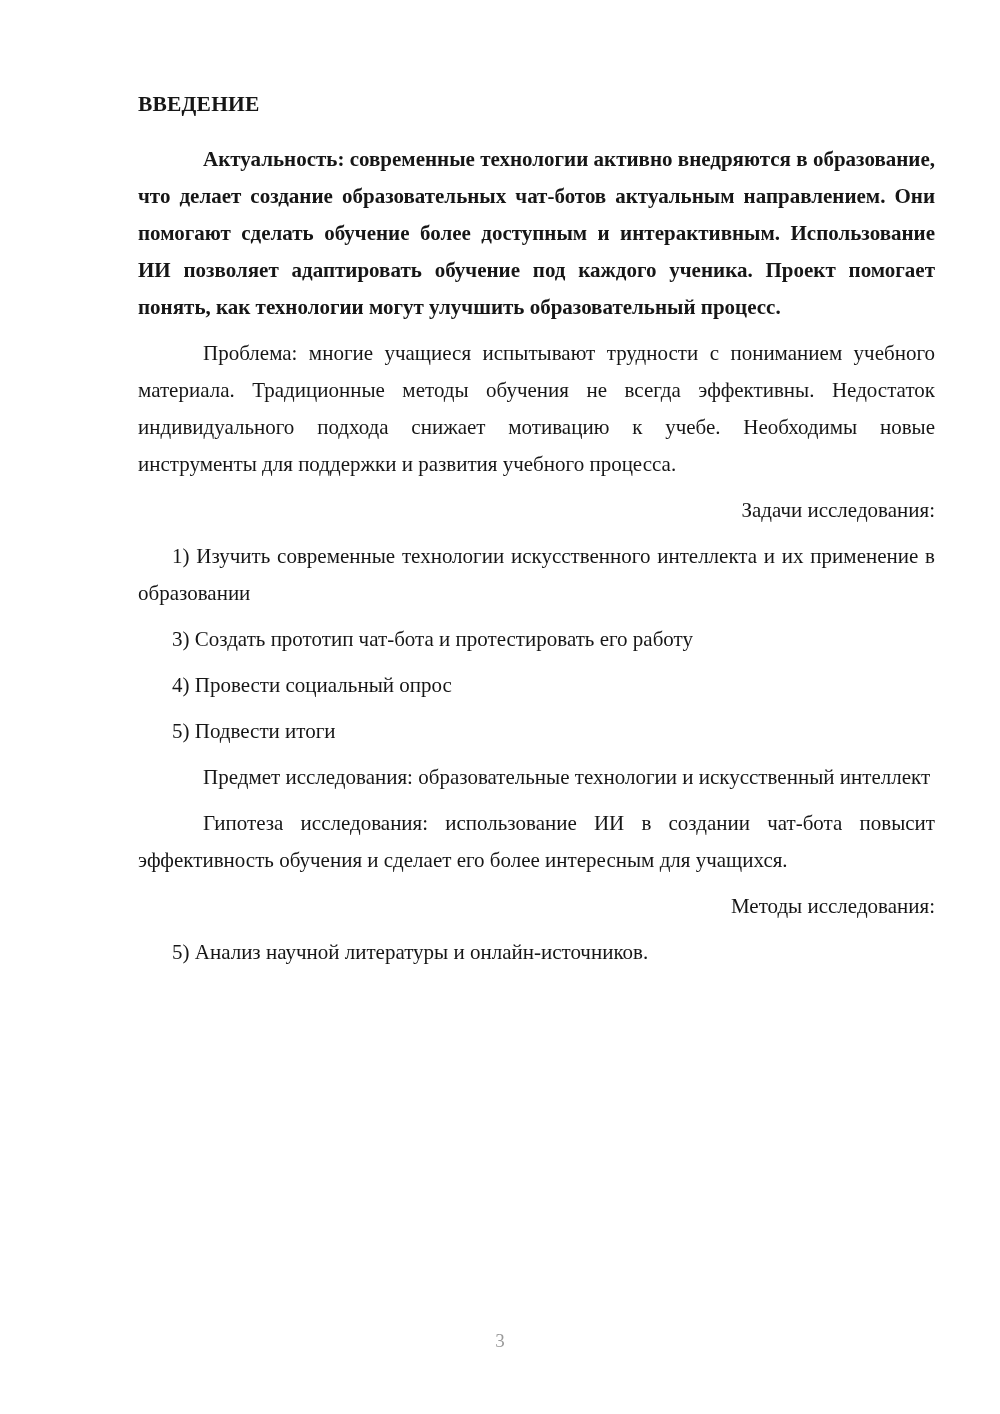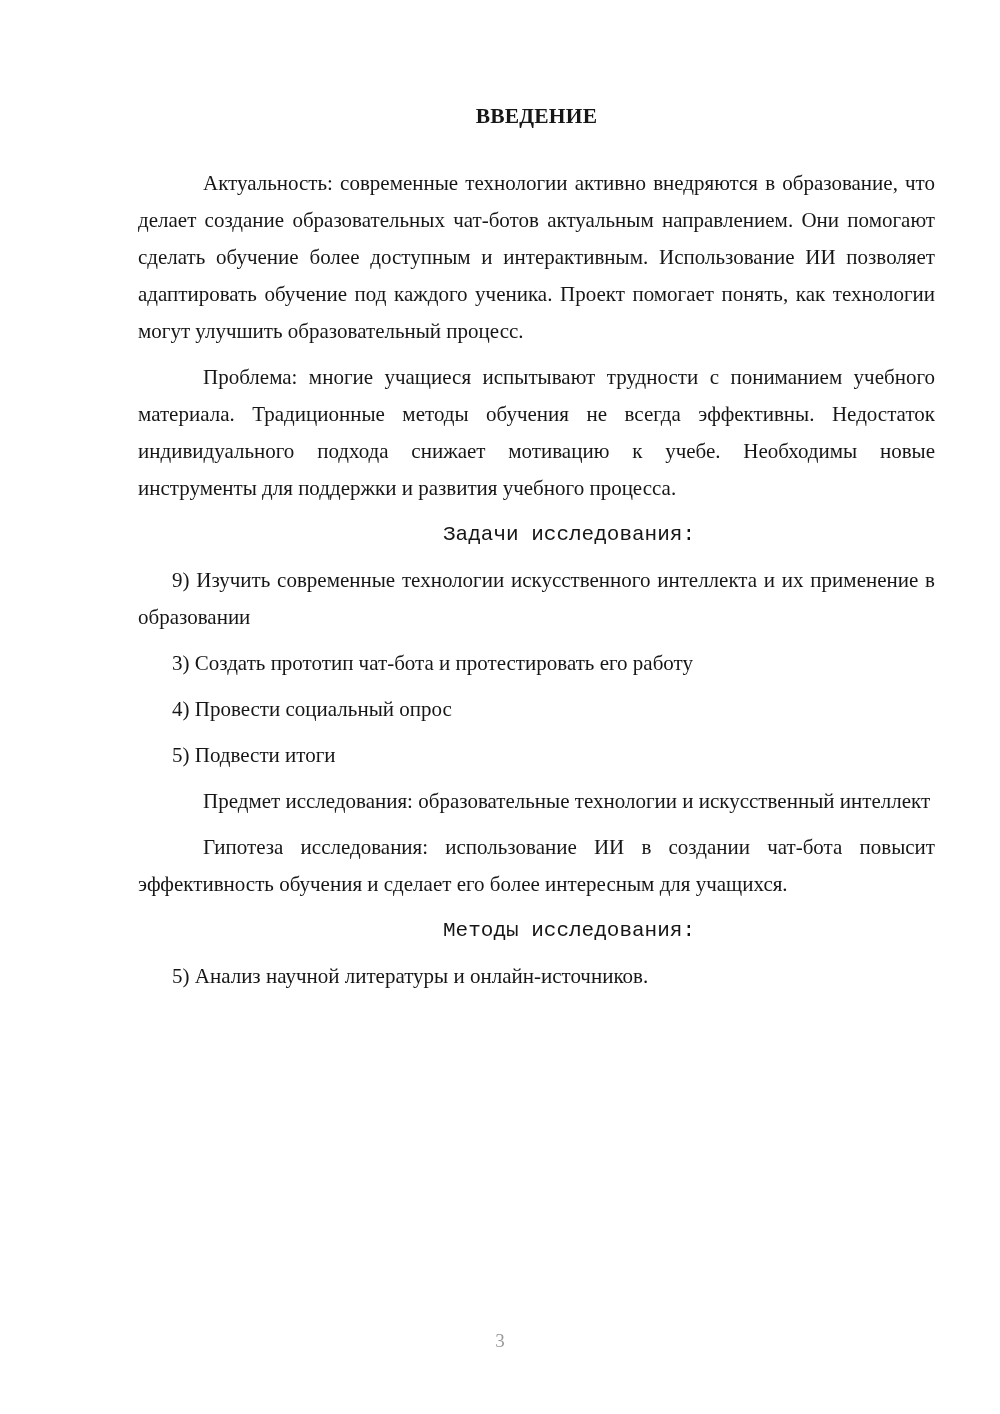--- a/index.html
+++ b/index.html
@@ -17,44 +17,43 @@
     font-family: "Liberation Serif", "DejaVu Serif", serif;
     color: #161616;
   }
   .content {
     position: absolute;
     left: 138px;
     top: 0;
     width: 797px;
   }
   .doc-title {
-    text-align: center;
     font-weight: bold;
     font-size: 21.5px;
     letter-spacing: 0.2px;
-    margin: 12px;
+    margin: 0;
     padding-top: 92px;
     line-height: 1.2;
   }
   .para {
     font-size: 21px;
     line-height: 37px;
     text-align: justify;
     text-justify: inter-word;
     text-indent: 65px;
     margin: 0;
     padding-top: 9px;
     hyphens: none;
   }
   .para.first {
     padding-top: 23px;
+    font-weight: bold;
   }
   .para.noindent-block {
-    text-align: center;
-    font-family: Liberation Mono, monospace;
+    text-align: right;
   }
   .listitem {
     font-size: 21px;
     line-height: 37px;
     text-align: justify;
     text-justify: inter-word;
     text-indent: 34px;
     margin: 0;
     padding-top: 9px;
   }
@@ -80,21 +79,21 @@
 
     <h1 class="doc-title">ВВЕДЕНИЕ</h1>
 
     <p class="para first">Актуальность: современные технологии активно внедряются в образование, что делает создание образовательных чат-ботов актуальным направлением. Они помогают сделать обучение более доступным и интерактивным. Использование ИИ позволяет адаптировать обучение под каждого ученика. Проект помогает понять, как технологии могут улучшить образовательный процесс.</p>
 
     <p class="para">Проблема: многие учащиеся испытывают трудности с пониманием учебного материала. Традиционные методы обучения не всегда эффективны. Недостаток индивидуального подхода снижает мотивацию к учебе. Необходимы новые инструменты для поддержки и развития учебного процесса.</p>
 
 
     <p class="para noindent-block">Задачи исследования:</p>
 
-    <p class="listitem">9) Изучить современные технологии искусственного интеллекта и их применение в образовании</p>
+    <p class="listitem">1) Изучить современные технологии искусственного интеллекта и их применение в образовании</p>
 
 
     <p class="listitem short">3) Создать прототип чат-бота и протестировать его работу</p>
 
     <p class="listitem short">4) Провести социальный опрос</p>
 
     <p class="listitem short">5) Подвести итоги</p>
 
 
     <p class="para">Предмет исследования: образовательные технологии и искусственный интеллект</p>

